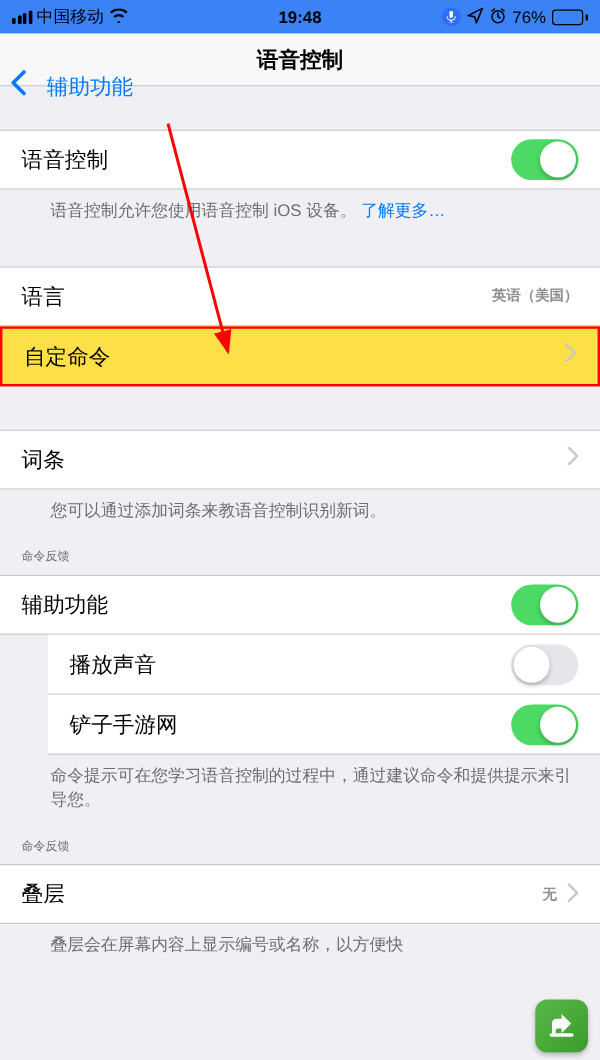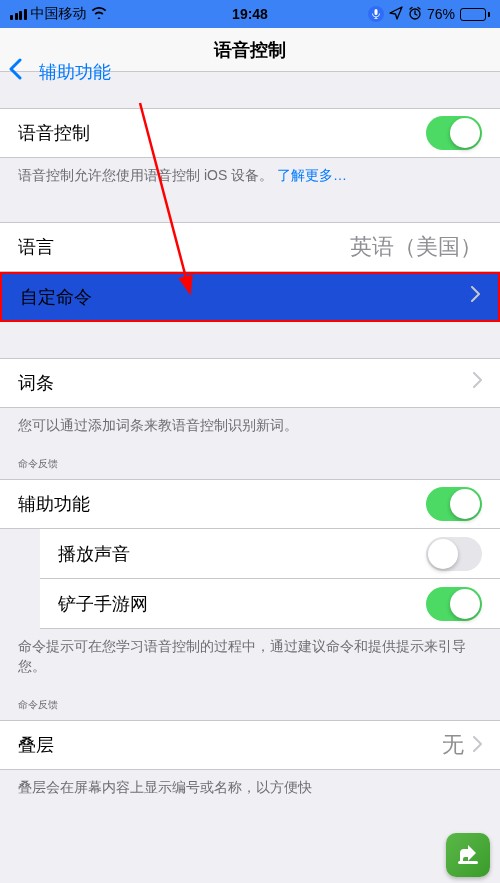--- a/index.html
+++ b/index.html
@@ -114,22 +114,22 @@
       color: #000;
       border-top: 0.5px solid #c8c7cc;
       border-bottom: 0.5px solid #c8c7cc;
     }
     .row + .row {
       border-top: none;
       margin-left: 40px;
     }
     .row .value {
       color: #8e8e93;
-      font-size: 22px;
-      display:flex;align-items:center;gap:8px;
+      font-size: 12px;
+      display:flex;align-items:center;gap:8px;font-weight:bold;
     }
     .chevron {
       color: #c7c7cc;
     }
     .chevron svg{width:10px;height:16px;}
     .toggle {
       width: 56px;
       height: 34px;
       border-radius: 17px;
       position: relative;
@@ -149,29 +149,30 @@
       top: 2px;
       box-shadow: 0 2px 4px rgba(0,0,0,0.25);
     }
     .toggle.on .knob{ right:2px; }
     .toggle.off .knob{ left:2px; }
     .footer-text {
       padding: 8px 18px 0 18px;
       font-size: 14px;
       color: #6d6d72;
       line-height: 1.4;
+      margin-left: 24px;
     }
     .footer-text .link{ color:#007aff; }
     .section-header {
       padding: 22px 18px 8px 18px;
       font-size: 10px;
       color: #6d6d72;
     }
     .highlight-box {
-      background: #1d4ed8;
+      background: #fde047;
       border: 2.5px solid #ff0000;
       min-height: 50px;
       padding: 0 18px;
       display: flex;
       align-items: center;
       justify-content: space-between;
       font-size: 18px;
       color: #000;
       position:relative;
     }

